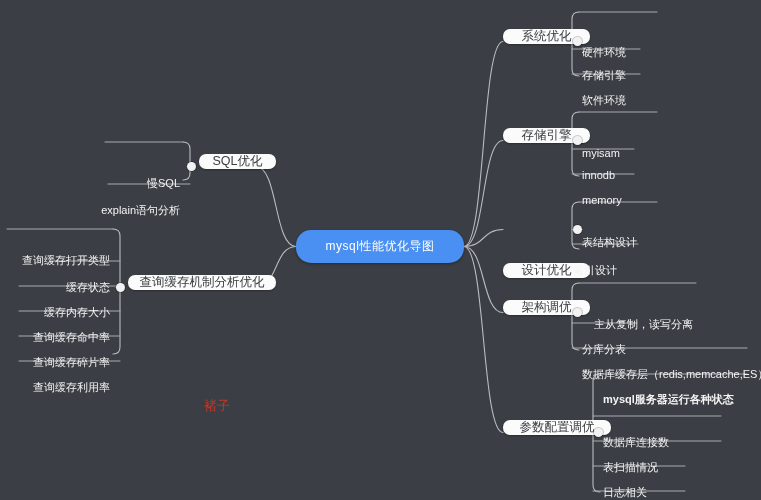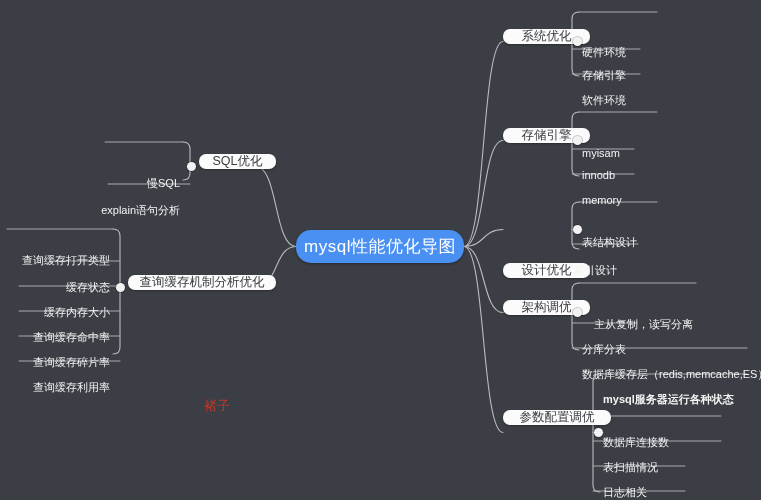--- a/index.html
+++ b/index.html
@@ -23,21 +23,21 @@
   }
   
   .root-node {
     position: absolute;
     display: flex;
     align-items: center;
     justify-content: center;
     background: #4a90f2;
     color: #ffffff;
     border-radius: 15px;
-    font-size: 17px;
+    font-size: 12px;
     letter-spacing: 0.5px;
     white-space: nowrap;
     box-shadow: 0 1px 3px rgba(0,0,0,0.35);
   }
   
   .branch-node {
     position: absolute;
     display: flex;
     align-items: center;
     justify-content: center;
@@ -157,21 +157,21 @@
       <div class="toggle-dot" style="left: 573px; top: 225px;"></div>
       <div class="leaf right" style="top: 199px; left: 582px;"><span>表结构设计</span></div>
       <div class="leaf right" style="top: 227px; left: 573px; text-align: right;"><span>索引设计</span></div>
       <div class="branch-node" style="left: 503px; top: 300px; width: 67px;">
         <span>架构调优</span>
       </div>
       <div class="toggle-dot" style="left: 573px; top: 308px;"></div>
       <div class="leaf right" style="top: 281px; left: 594px;"><span>主从复制，读写分离</span></div>
       <div class="leaf right" style="top: 306px; left: 582px;"><span>分库分表</span></div>
       <div class="leaf right" style="top: 331px; left: 582px;"><span>数据库缓存层（redis,memcache,ES）</span></div>
-      <div class="branch-node" style="left: 503px; top: 410px; width: 88px;">
+      <div class="branch-node" style="left: 503px; top: 420px; width: 88px;">
         <span>参数配置调优</span>
       </div>
       <div class="toggle-dot" style="left: 594px; top: 428px;"></div>
       <div class="leaf right" style="top: 356px; left: 603px; font-weight: bold;"><span>mysql服务器运行各种状态</span></div>
       <div class="leaf right" style="top: 399px; left: 603px;"><span>数据库连接数</span></div>
       <div class="leaf right" style="top: 424px; left: 603px;"><span>表扫描情况</span></div>
       <div class="leaf right" style="top: 449px; left: 603px;"><span>日志相关</span></div>
       <div class="leaf right" style="top: 474px; left: 603px;"><span>分库分表</span></div>
       <div class="branch-node" style="left: 199px; top: 154px; width: 57px;">
         <span>SQL优化</span>

